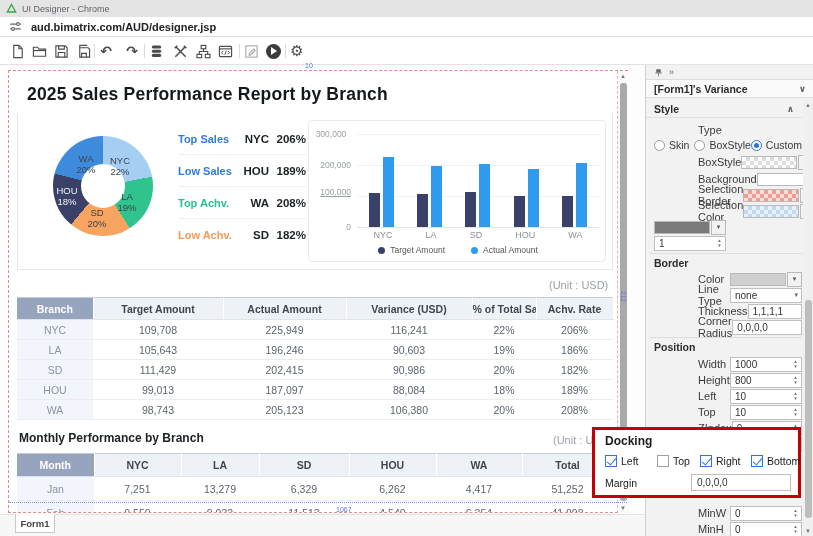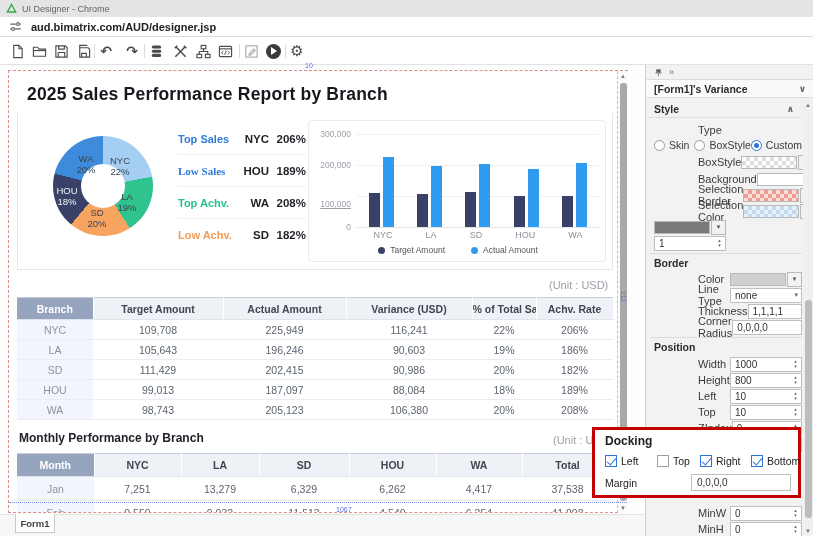--- a/index.html
+++ b/index.html
@@ -305,40 +305,40 @@
           </div>
         </div>
 
         <div id="kpi-list">
           <div class="kpi-row">
             <span class="kpi-label" style="color: rgb(46, 123, 217);">Top Sales</span>
             <span class="kpi-branch">NYC</span>
             <span class="kpi-value">206%</span>
           </div>
           <div class="kpi-row">
-            <span class="kpi-label" style="color: rgb(46, 123, 217); font-family: Liberation Serif, serif;">Low Sales</span>
+            <span class="kpi-label" style="color: rgb(46, 123, 217);">Low Sales</span>
             <span class="kpi-branch">HOU</span>
             <span class="kpi-value">189%</span>
           </div>
           <div class="kpi-row">
             <span class="kpi-label" style="color: rgb(39, 192, 141);">Top Achv.</span>
             <span class="kpi-branch">WA</span>
             <span class="kpi-value">208%</span>
           </div>
           <div class="kpi-row">
             <span class="kpi-label" style="color: rgb(245, 154, 87);">Low Achv.</span>
             <span class="kpi-branch">SD</span>
             <span class="kpi-value">182%</span>
           </div>
         </div>
 
         <div id="chart-card">
-          <span class="ytick" style="top:8px; right:254px;">300,000</span>
+          <span class="ytick" style="top:8px; right:254px;text-align:center;">300,000</span>
           <span class="ytick" style="top:39px; right:254px;">200,000</span>
-          <span class="ytick" style="top:78px; right:254px;text-decoration:underline;">100,000</span>
+          <span class="ytick" style="top:66px; right:254px;text-decoration:underline;">100,000</span>
           <span class="ytick" style="top:101px; right:254px;">0</span>
           <div class="gridline" style="top:13px"></div>
           <div class="gridline" style="top:44px"></div>
           <div class="gridline" style="top:75px"></div>
           <div class="gridline" style="top:106px; background:#e2e5ea;"></div>
           <div id="plot">
             <div class="bar-group">
                 <div class="bar" style="height: 34.0095px; background: rgb(58, 65, 104);"></div>
                 <div class="bar" style="height: 70.0442px; background: rgb(46, 155, 239);"></div>
               </div>
@@ -465,21 +465,21 @@
           <th class="hd">WA</th>
           <th class="hd">Total</th>
         </tr>
         <tr>
           <td class="rowlab">Jan</td>
           <td>7,251</td>
           <td>13,279</td>
           <td>6,329</td>
           <td>6,262</td>
           <td>4,417</td>
-          <td>37,538</td>
+          <td>51,252</td>
         </tr>
         <tr>
           <td class="rowlab">Feb</td>
           <td>9,559</td>
           <td>9,932</td>
           <td>11,513</td>
           <td>4,540</td>
           <td>6,354</td>
           <td>41,898</td>
         </tr>

